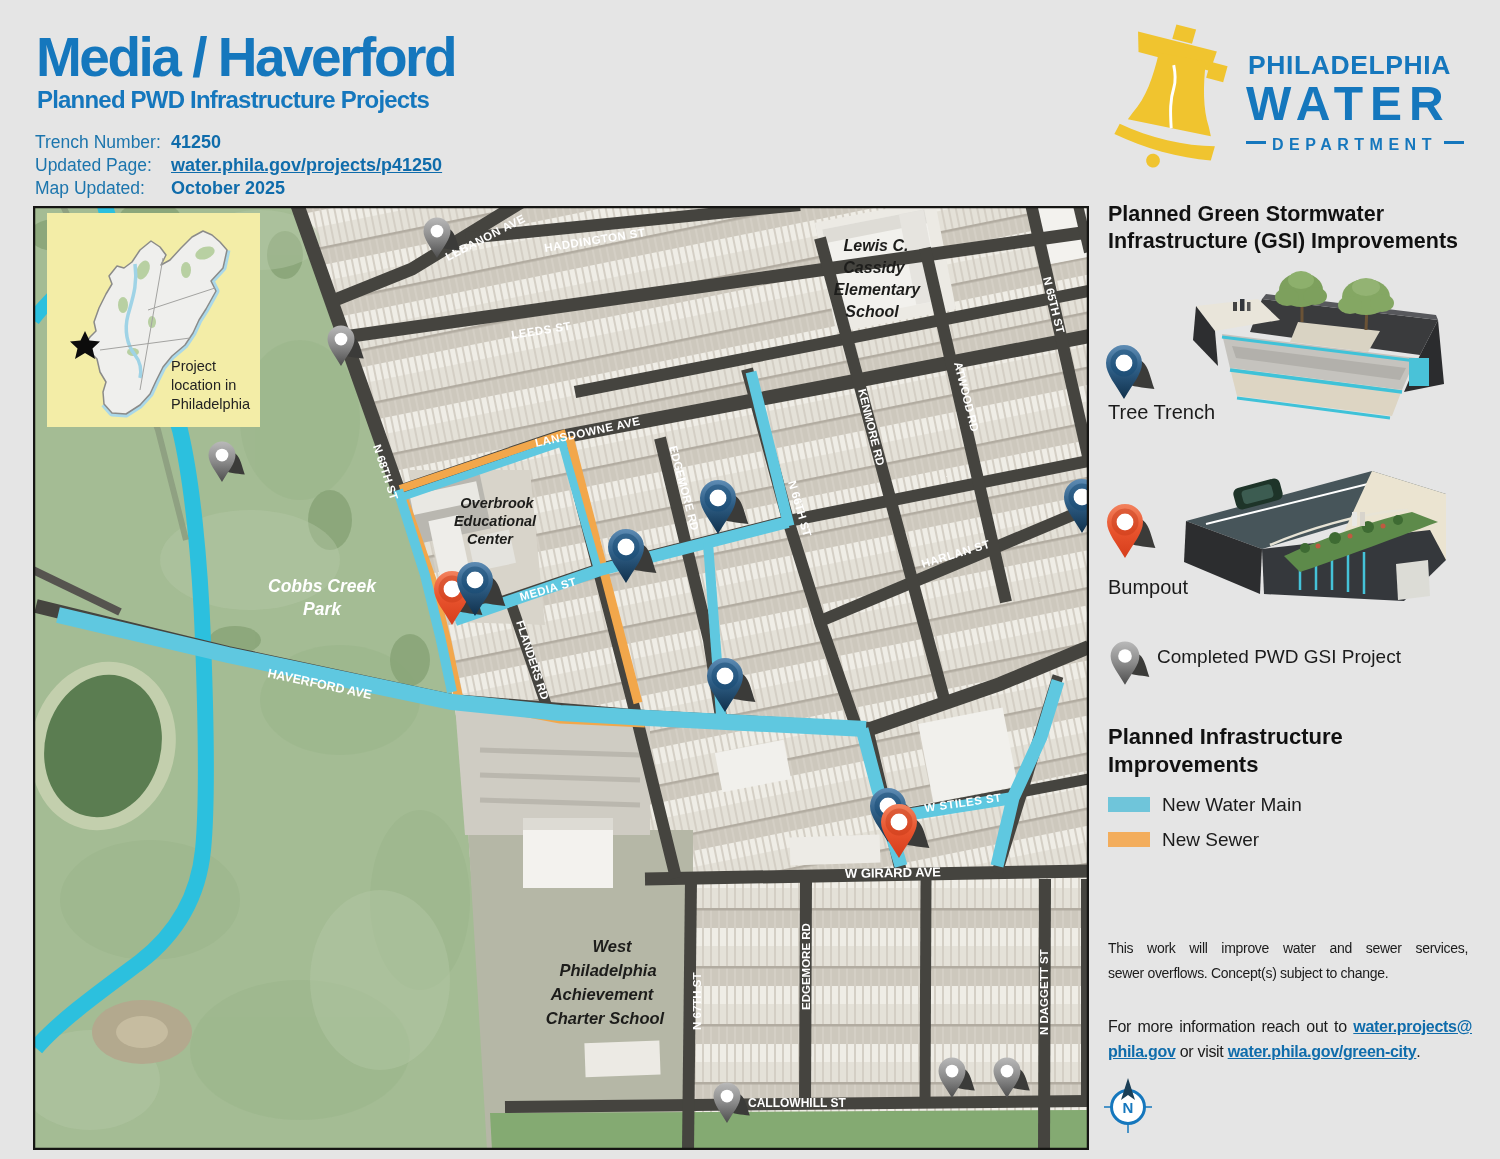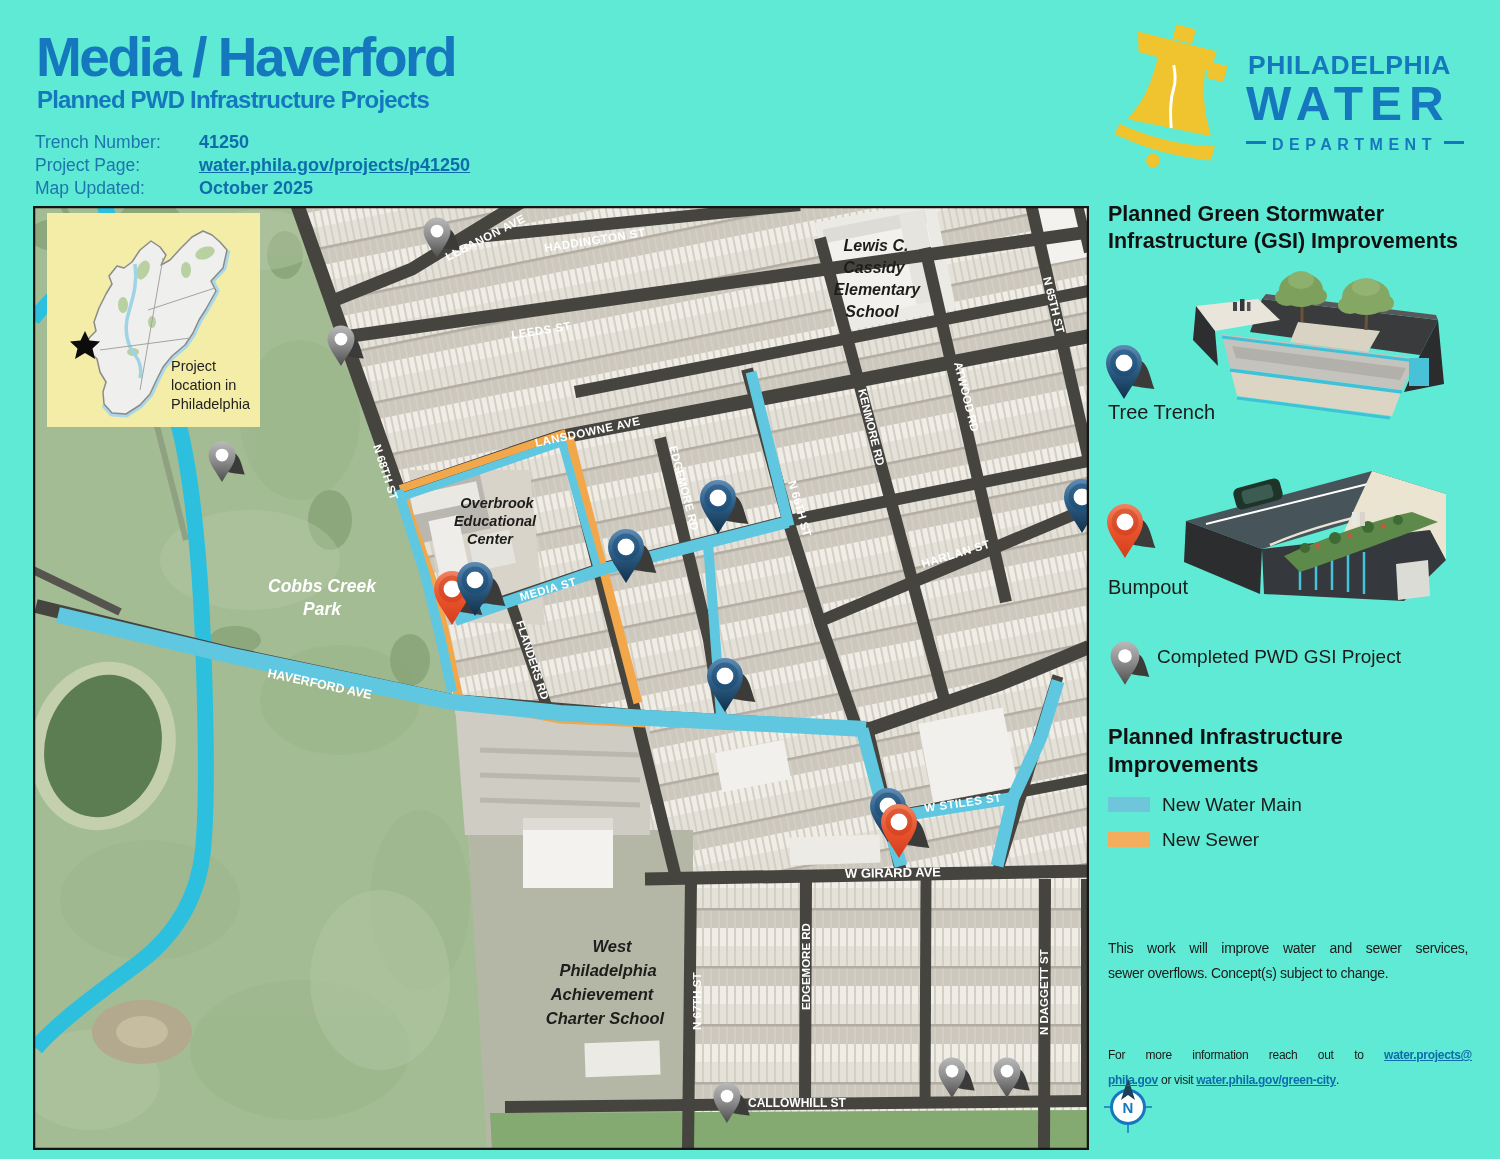--- a/index.html
+++ b/index.html
@@ -1,35 +1,35 @@
 <!DOCTYPE html>
 <html><head>
 <meta charset="utf-8">
 <style>
   html,body{margin:0;padding:0;background:#fff;}
-  #page{position:relative;width:1500px;height:1159px;overflow:hidden;background:#5eead4;
+  #page{position:relative;width:1500px;height:1159px;overflow:hidden;background:#e5e5e5;
         font-family:"Liberation Sans", sans-serif;}
   .abs{position:absolute;}
   .jline{text-align:justify;height:25px;overflow:hidden;}
   .jfill{display:inline-block;width:100%;height:0;}
 </style>
 </head>
 <body>
 <div id="page">
 
 <div class="abs" style="left:36px;top:25px;font-size:55px;font-weight:bold;color:#1577bd;letter-spacing:-2.5px;">Media / Haverford</div>
 
 <div class="abs" style="left:37px;top:86px;font-size:24px;font-weight:bold;color:#1577bd;letter-spacing:-0.8px;">Planned PWD Infrastructure Projects</div>
 
 <div class="abs" style="left:35px;top:131px;font-size:17.5px;color:#1c75ad;line-height:23px;">
   <div>Trench Number:</div>
-      <div>Project Page:</div>
+      <div>Updated Page:</div>
       <div>Map Updated:</div>
 </div>
-<div class="abs" style="left:171px;top:131px;font-size:18px;font-weight:bold;color:#0f6cab;line-height:23px;margin-left:28px;">
+<div class="abs" style="left:171px;top:131px;font-size:18px;font-weight:bold;color:#0f6cab;line-height:23px;">
   <div>41250</div>
   <div style="text-decoration:underline;">water.phila.gov/projects/p41250</div>
   <div>October 2025</div>
 </div>
 
 <div class="abs" style="left:1100px;top:10px;width:390px;height:160px;">
 <svg width="390" height="160" viewBox="0 0 390 160">
 
   <g transform="translate(76,76) rotate(9) scale(0.92)" fill="#f0c42f">
     <polygon points="-50,-52 38,-44 34,-22 -46,-30"></polygon>
@@ -602,18 +602,18 @@
   <text x="0" y="6" text-anchor="middle" font-family="Liberation Sans, sans-serif" font-size="15" font-weight="bold" fill="#1577bd">N</text>
 </g>
 </svg>
 </div>
 
 <div class="abs" style="left:1108px;top:936px;width:360px;font-size:14px;letter-spacing:-0.3px;line-height:25px;color:#1b1b1b;">
   <div class="jline">This work will improve water and sewer services,<span class="jfill"></span></div>
   <div>sewer overflows. Concept(s) subject to change.</div>
 </div>
 
-<div class="abs" style="left:1108px;top:1014px;width:364px;font-size:12px;letter-spacing:-0.3px;line-height:25px;color:#1b1b1b;margin-top:29px;">
+<div class="abs" style="left:1108px;top:1014px;width:364px;font-size:16px;letter-spacing:-0.3px;line-height:25px;color:#1b1b1b;">
   <div class="jline">For more information reach out to <b style="color:#0f6cab;text-decoration:underline;">water.projects@</b><span class="jfill"></span></div>
   <div><b style="color:#0f6cab;text-decoration:underline;">phila.gov</b> or visit <b style="color:#0f6cab;text-decoration:underline;">water.phila.gov/green-city</b>.</div>
 </div>
 
 </div>
 
 </body></html>

